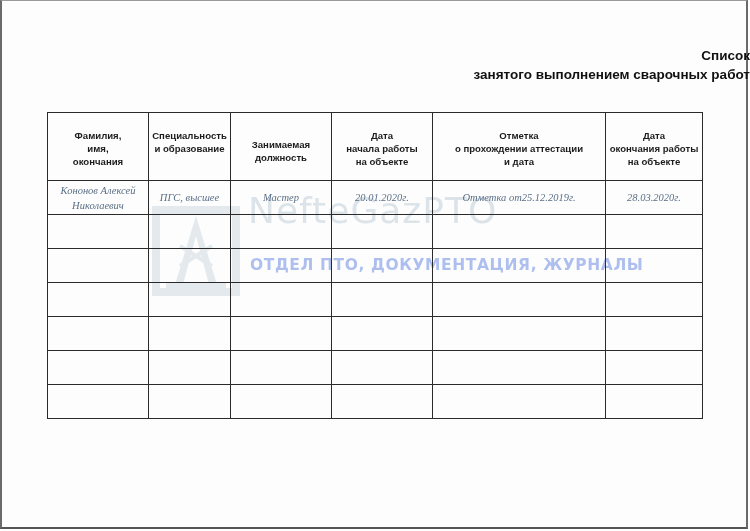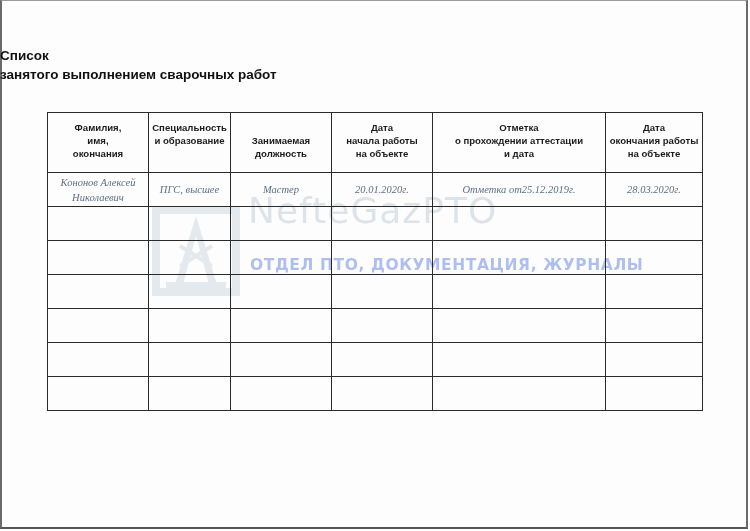--- a/index.html
+++ b/index.html
@@ -14,21 +14,21 @@
       width: 748px; height: 529px;
       border-top: 1px solid #9a9a9a;
       border-left: 2px solid #6a6a6a;
       border-right: 2px solid #6a6a6a;
       border-bottom: 2px solid #555;
       box-sizing: border-box;
       background: #fdfdfd;
     }
     .title-block {
       position: absolute; left: 0; width: 750px; top: 46px;
-      text-align: left; color: #111;
+      text-align: right; color: #111;
       font-weight: bold; font-size: 13.5px; line-height: 19px;
     }
     .title-block div { white-space: nowrap; }
 
     .watermark {
       position: absolute; left: 148px; top: 196px;
       width: 470px; height: 100px;
       pointer-events: none; z-index: 1;
     }
     .wm-logo {
@@ -53,21 +53,21 @@
       border-collapse: collapse; table-layout: fixed;
       z-index: 2;
     }
     table.staff th, table.staff td {
       border: 1.5px solid #2a2a2a;
       padding: 0; text-align: center; vertical-align: top;
       overflow: hidden;
     }
     table.staff th {
       font-size: 9.6px; font-weight: bold; color: #1c1c1c;
-      line-height: 13px; padding-top: 8px; height: 51px;
+      line-height: 13px; padding-top: 16px; height: 51px;
     }
     table.staff th.mid { vertical-align: middle; padding-top: 8px; }
     table.staff td {
       height: 33px; vertical-align: middle;
       font-family: "Liberation Serif", "DejaVu Serif", serif;
       font-style: italic; font-size: 10.5px; color: #5a6f86;
       line-height: 15px;
     }
     table.staff td.blank { background: transparent; }
     .cell-text { display: block; }

